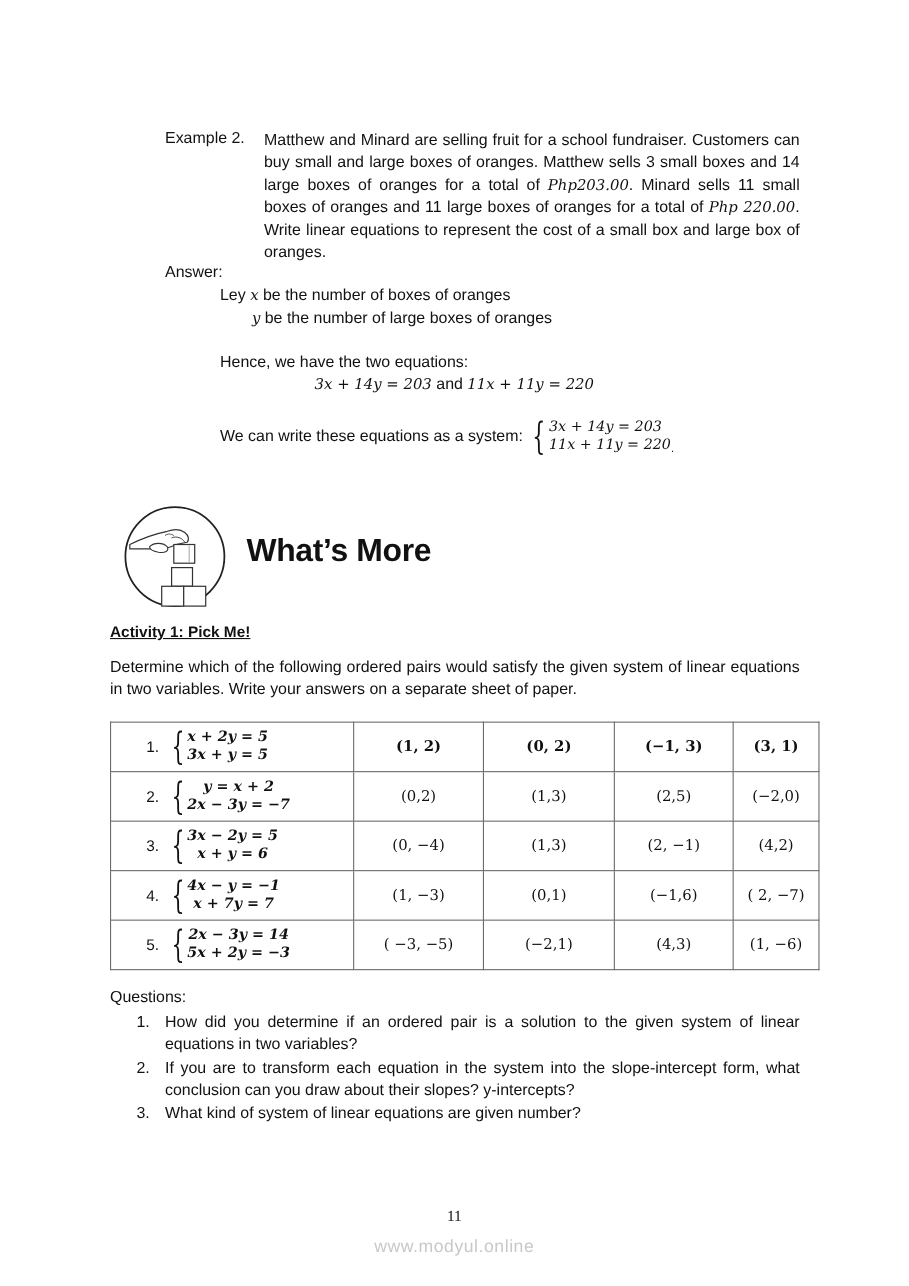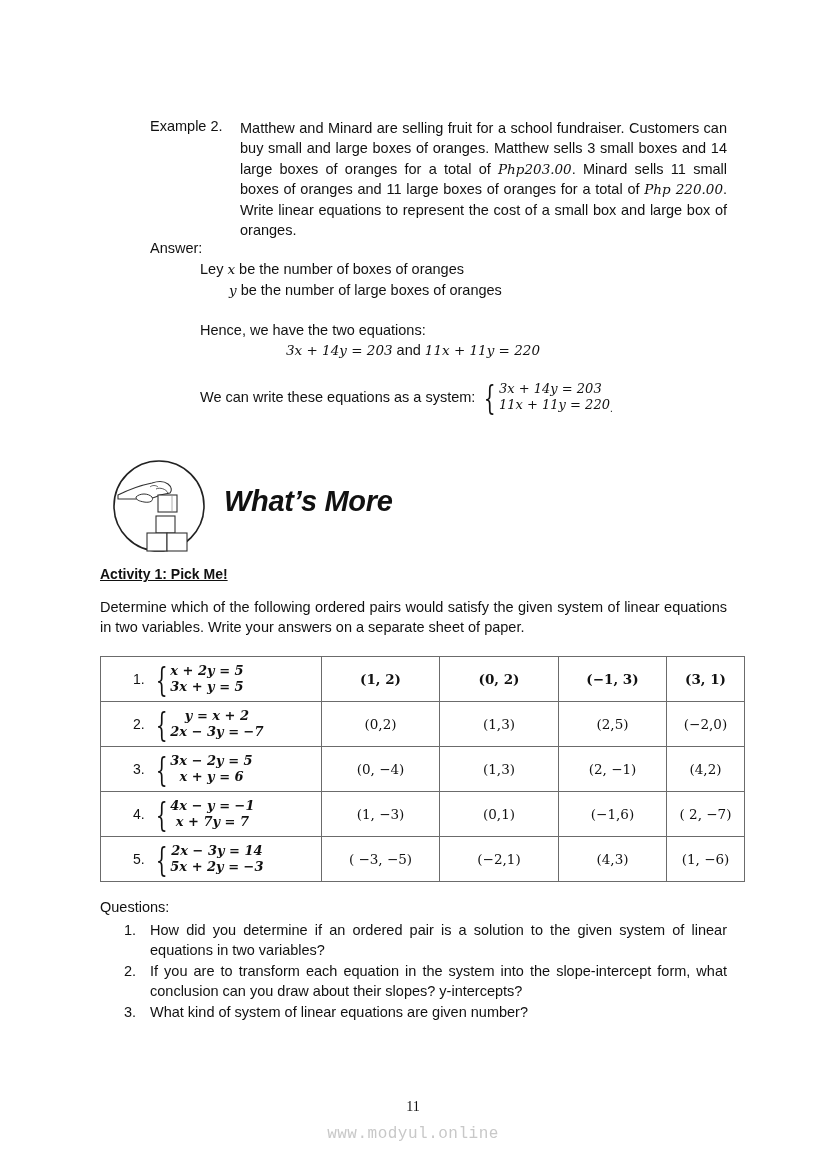--- a/index.html
+++ b/index.html
@@ -14,38 +14,38 @@
   .let1 { left: 200px; top: 261px; }
   .let2 { left: 229px; top: 282px; }
   .hence { left: 200px; top: 322px; text-align: center; }
   .eqline { left: 286px; top: 342px; }
   .sysline { left: 200px; top: 380px; }
   .brace-wrap { display: inline-flex; align-items: center; vertical-align: middle; }
   .brace { font-family: "DejaVu Serif", serif; font-size: 34px; line-height: 34px; transform: scaleX(0.55); margin-right: -2px; font-weight: 300; }
   .sys { display: inline-flex; flex-direction: column; line-height: 16px; }
   .sys .math { font-size: 13px; }
   .icon-wrap { left: 112px; top: 459px; width: 94px; height: 94px; }
-  .whats-more { left: 224px; top: 485px; font-size: 29px; font-weight: bold; font-style: italic; letter-spacing: -0.3px; }
+  .whats-more { left: 224px; top: 485px; font-size: 29px; font-weight: bold; letter-spacing: -0.3px; }
   .activity { left: 100px; top: 566px; font-weight: bold; font-size: 14px; text-decoration: underline; }
   .instr { left: 100px; top: 597px; width: 627px; }
   table.pick { position: absolute; left: 100px; top: 656px; border-collapse: collapse; width: 645px; }
   table.pick td { border: 1.2px solid #6b6b6b; text-align: center; vertical-align: middle; height: 44px; padding: 0; }
   table.pick td.sys-cell { width: 188px; text-align: left; padding-left: 32px; }
   table.pick td.c1 { width: 117px; margin-top: 24px; }
   table.pick td.c2 { width: 118px; }
   table.pick td.c3 { width: 107px; }
   .num { font-size: 14px; margin-right: 6px; vertical-align: middle; }
   .b { font-weight: bold; }
   .pair { font-family: "DejaVu Serif", serif; font-size: 13.5px; }
   .questions { left: 100px; top: 899px; }
   .qlist { left: 124px; top: 920px; width: 603px; margin: 0; padding: 0; list-style: none; }
   .qlist li { position: relative; padding-left: 26px; line-height: 20.4px; text-align: justify; }
   .qlist li .qn { position: absolute; left: 0; top: 0; }
   .pagenum { left: 0; width: 826px; text-align: center; top: 1099px; font-family: "Liberation Serif", serif; font-size: 14px; }
-  .watermark { left: 0; width: 826px; text-align: center; top: 1125px; font-size: 16px; color: #c8c8c8; letter-spacing: 0.5px; font-family: Liberation Mono, monospace; }
+  .watermark { left: 0; width: 826px; text-align: center; top: 1125px; font-size: 16px; color: #c8c8c8; letter-spacing: 0.5px; }
 </style>
 </head>
 <body>
 
 <div class="abs ex-label">Example 2.</div>
 <div class="abs ex-body just"><span>Matthew and Minard are selling fruit for a school fundraiser. Customers can buy small and large boxes of oranges. Matthew sells 3 small boxes and 14 large boxes of oranges for a total of </span><span class="math">Php203.00</span><span>. Minard sells 11 small boxes of oranges and 11 large boxes of oranges for a total of </span><span class="math">Php 220.00</span><span>. Write linear equations to represent the cost of a small box and large box of oranges.</span></div>
 
 <div class="abs answer">Answer:</div>
 <div class="abs let1"><span>Ley </span><span class="math">x</span><span> be the number of boxes of oranges</span></div>
 <div class="abs let2"><span class="math">y</span><span> be the number of large boxes of oranges</span></div>

